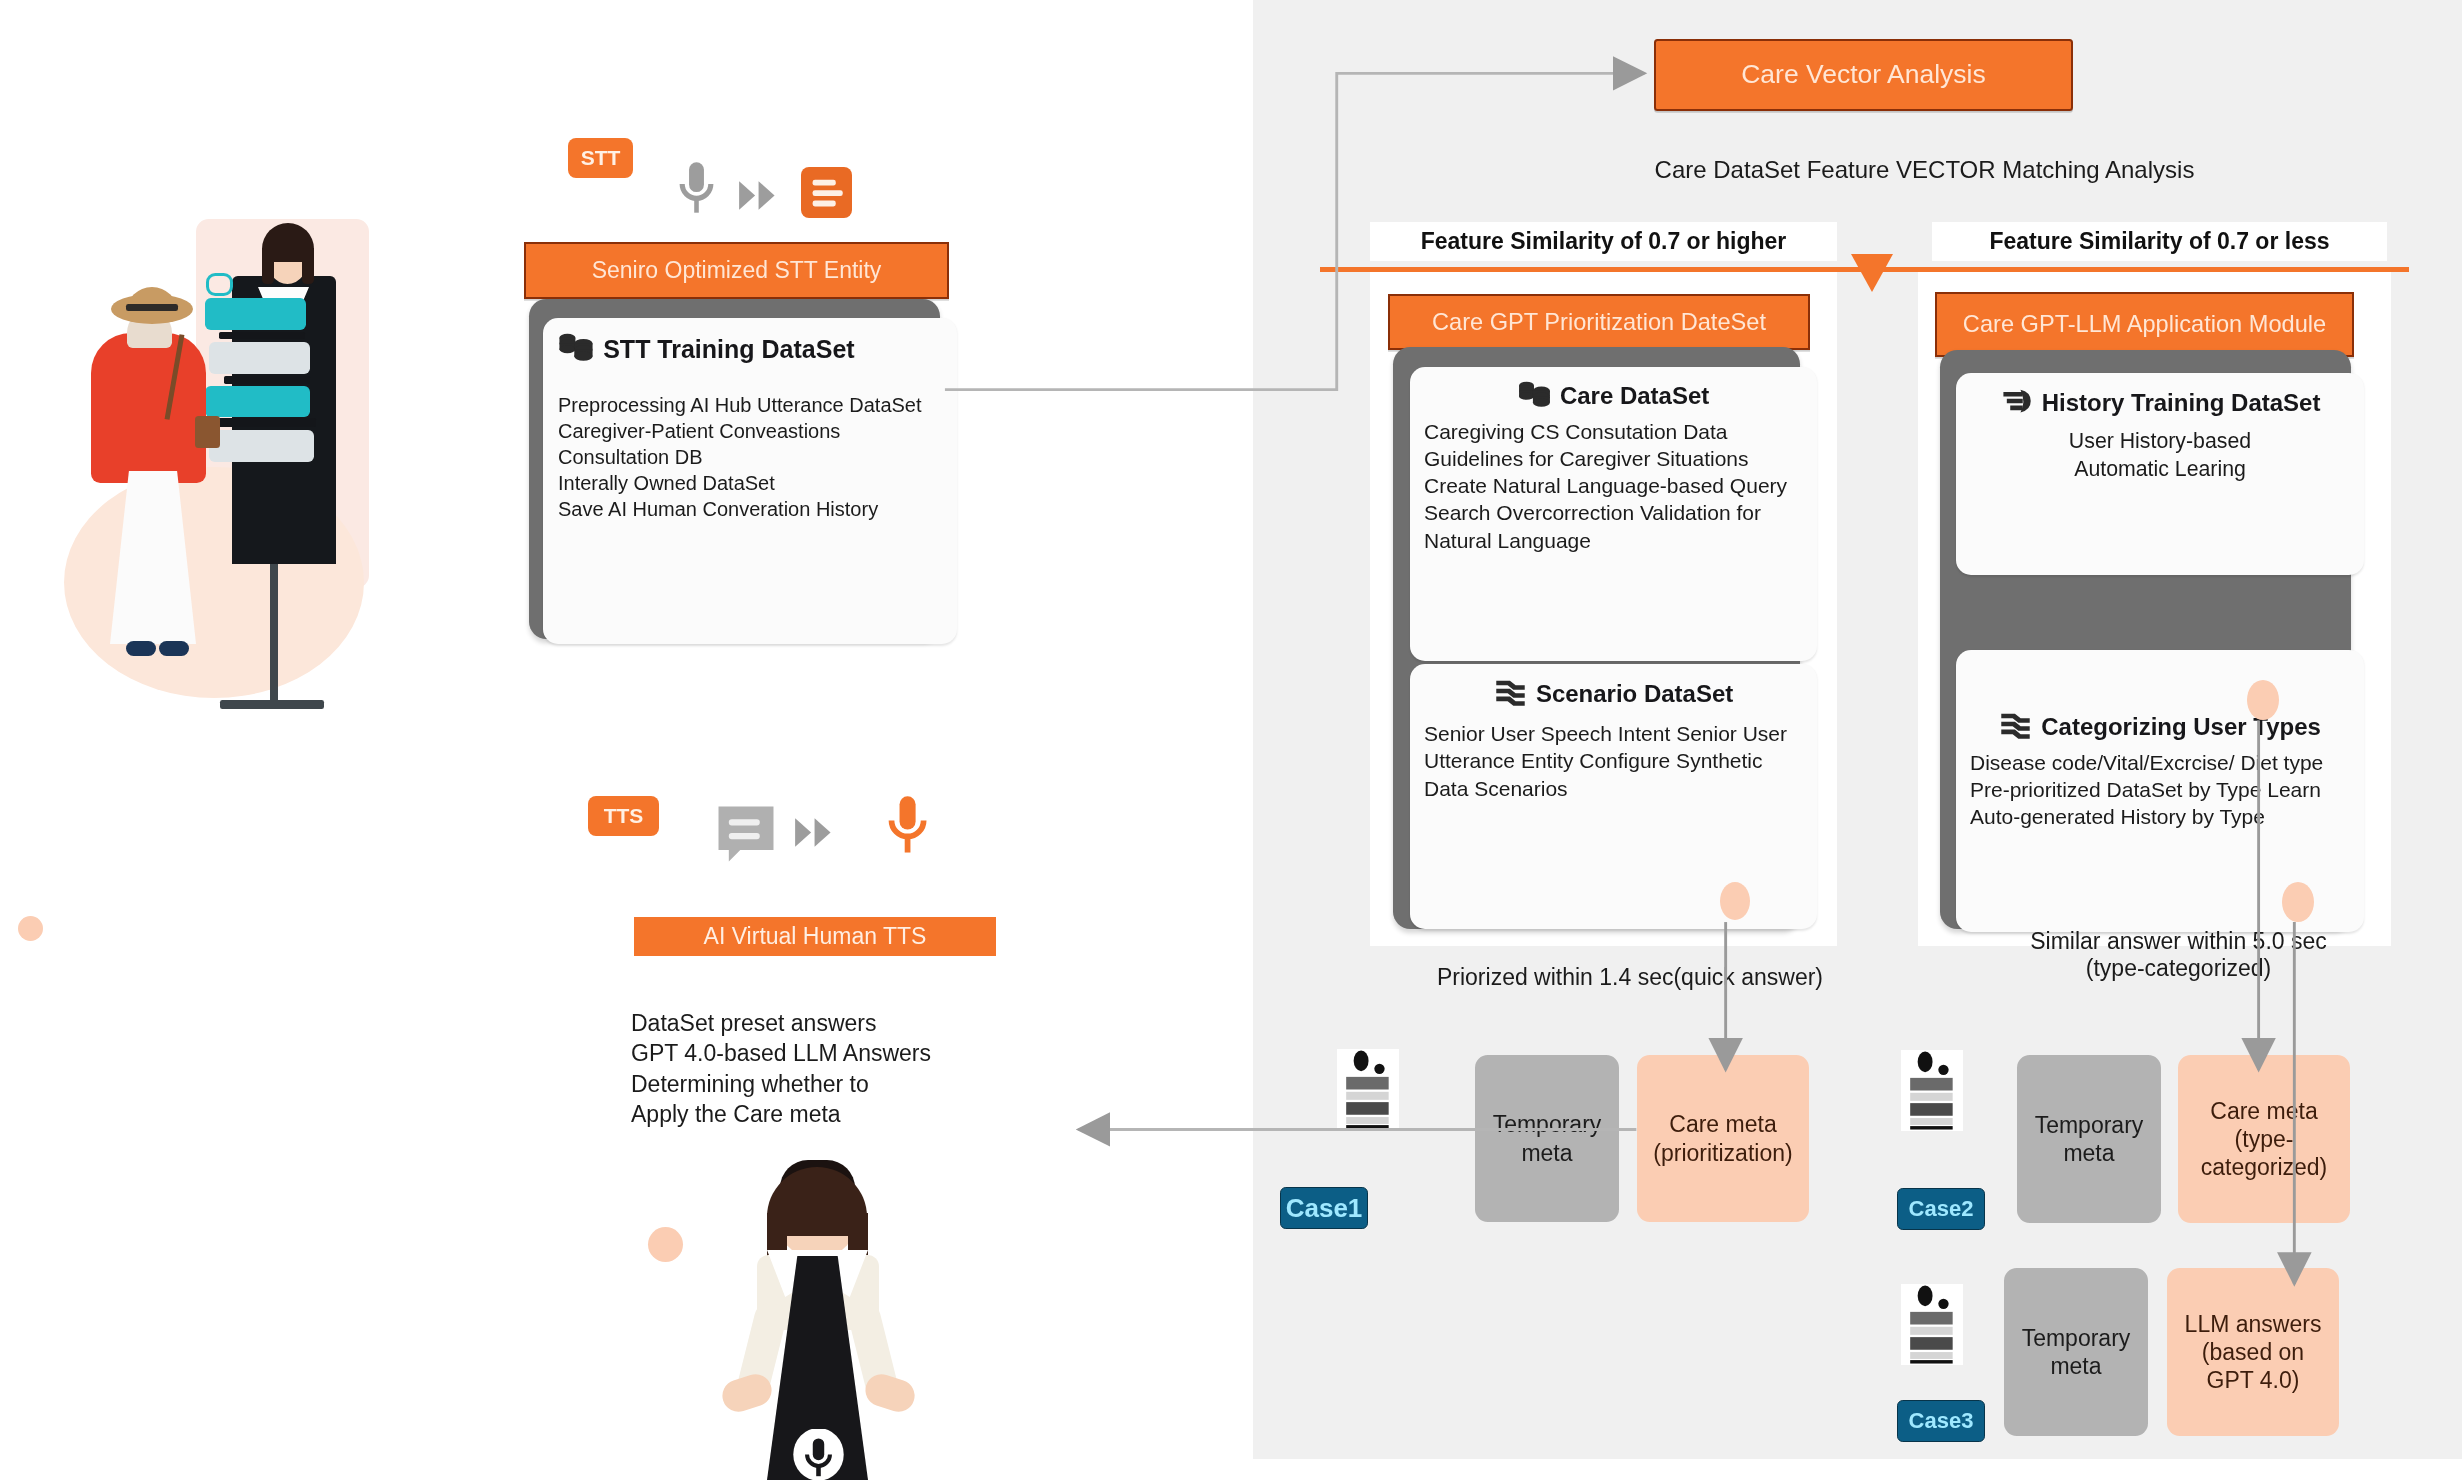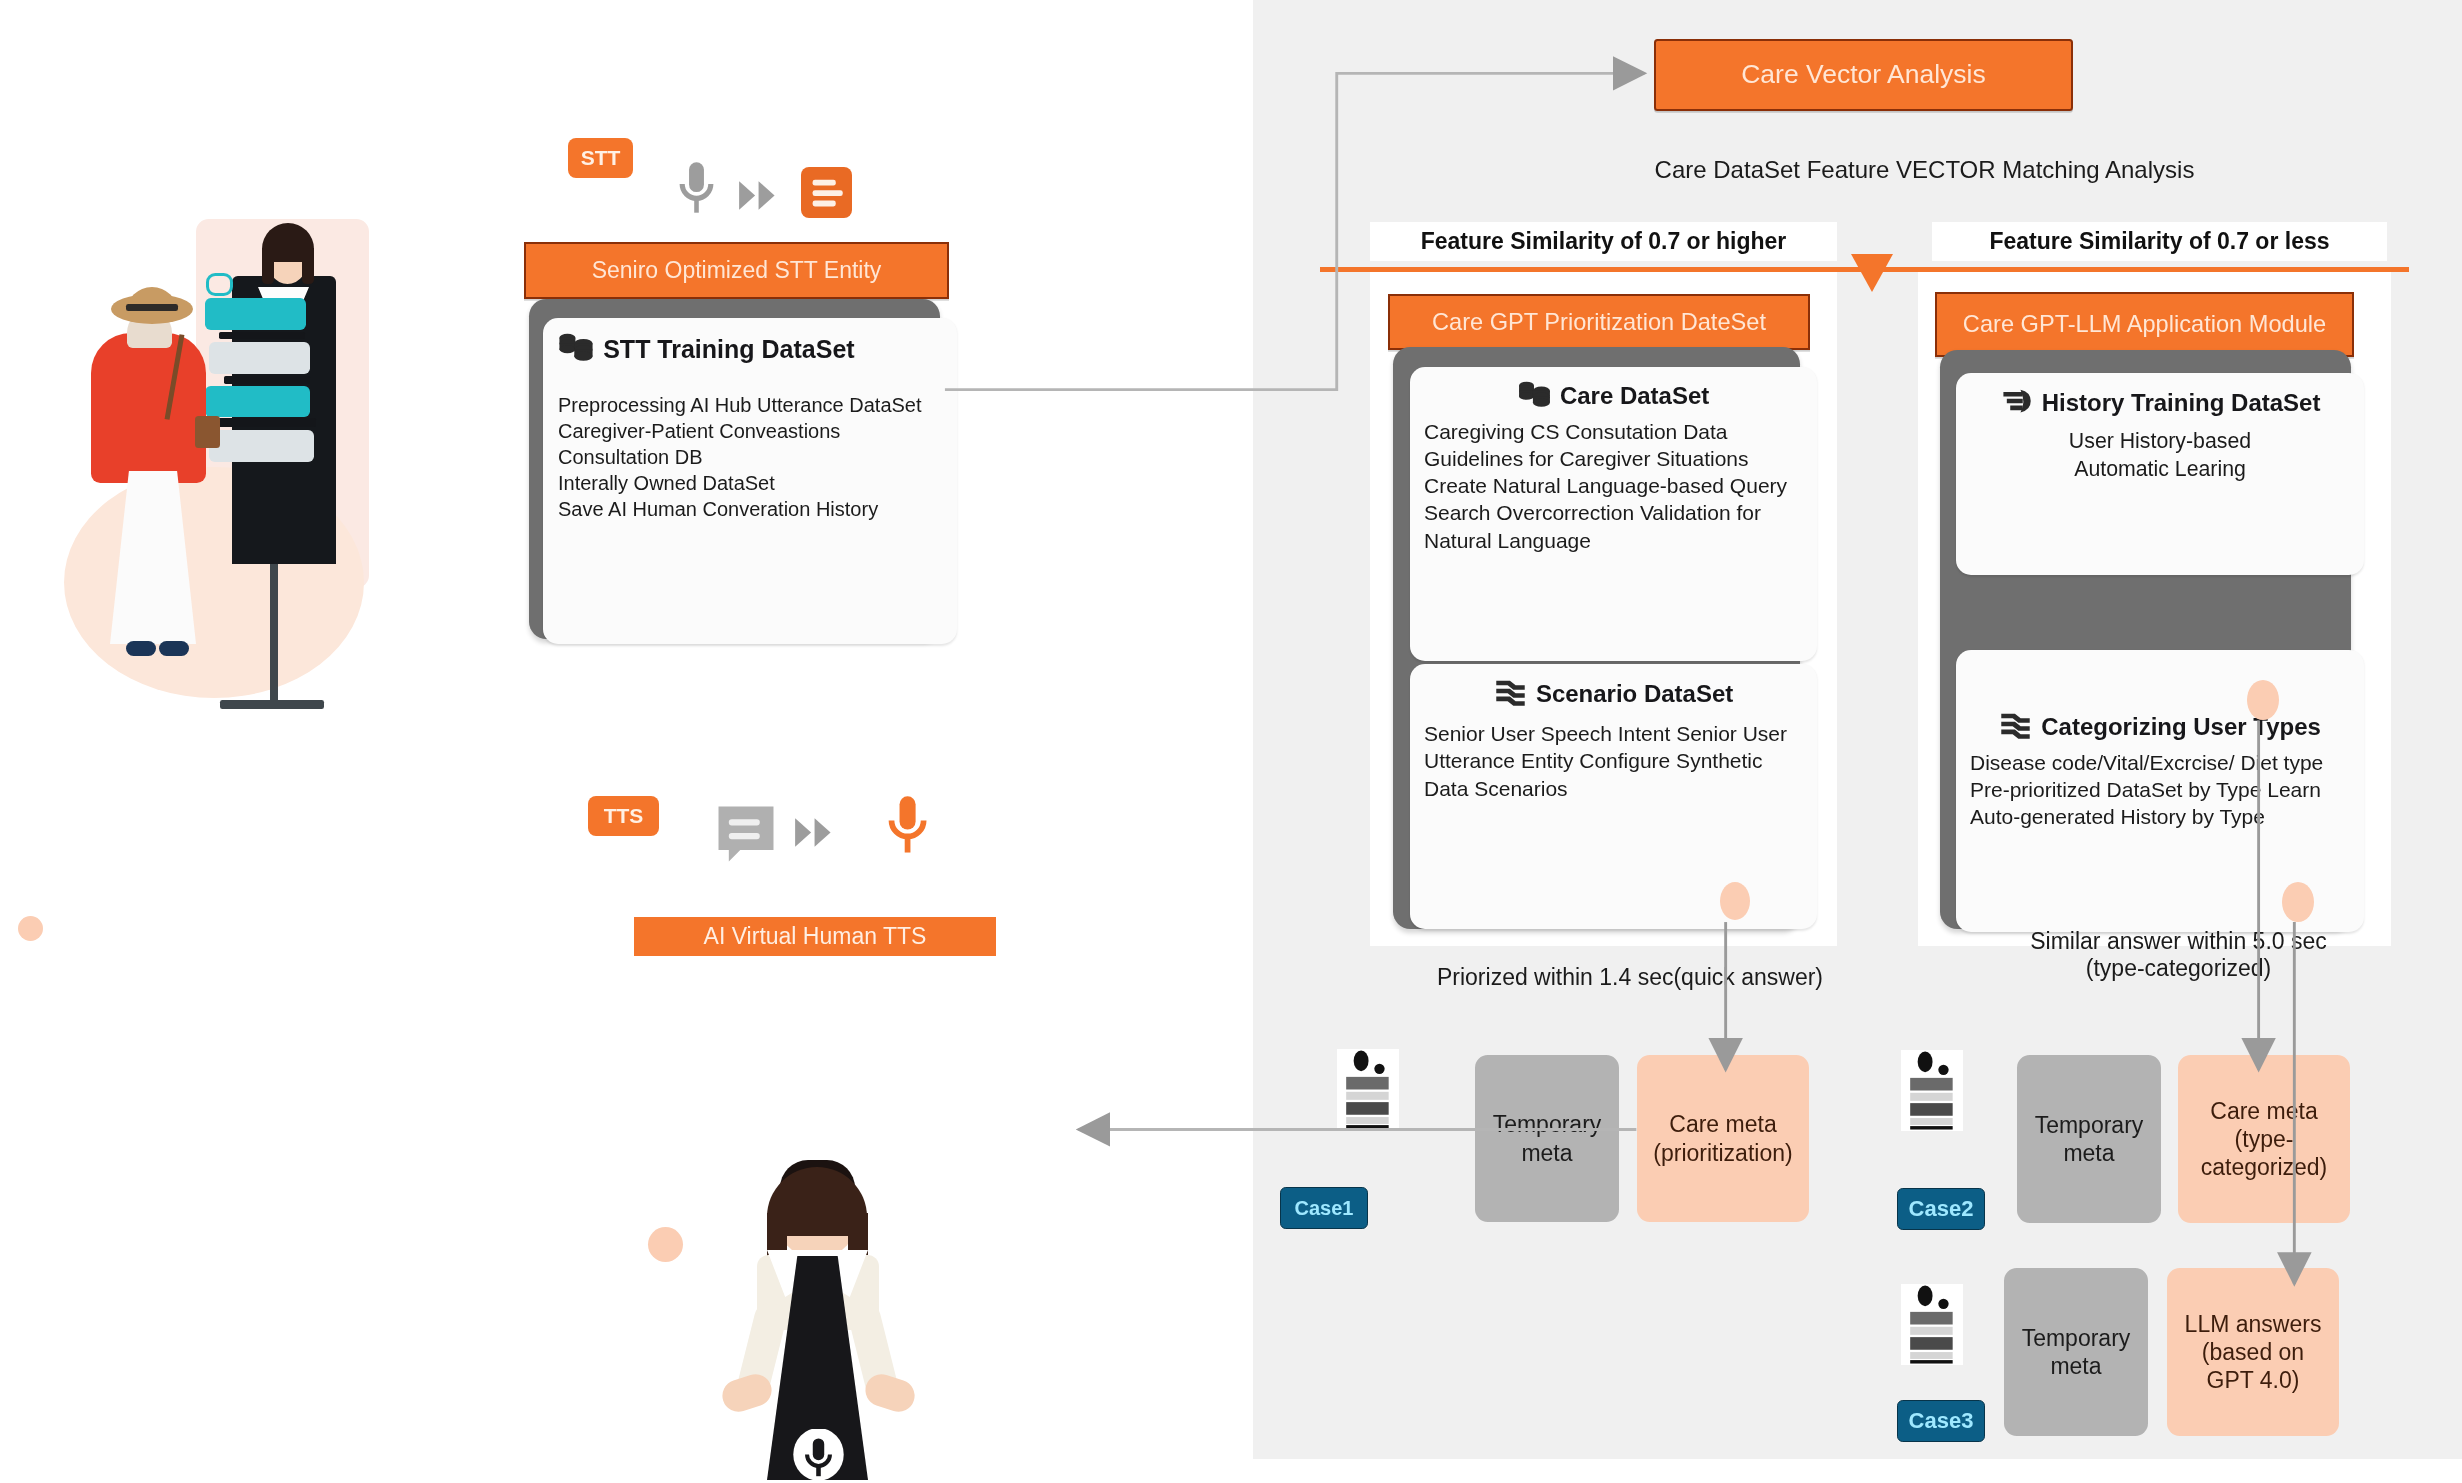--- a/index.html
+++ b/index.html
@@ -167,20 +167,24 @@
     <svg width="50" height="70" viewBox="0 0 86 122">
       <rect x="30" y="4" width="28" height="58" rx="14" fill="#F4752B"></rect>
       <path d="M16 46 a28 28 0 0 0 56 0" fill="none" stroke="#F4752B" stroke-width="10"></path>
       <rect x="39" y="74" width="10" height="28" fill="#F4752B"></rect>
     </svg>
   </div>
 
   <div class="abs" style="left:634px;top:917px;width:362px;height:39px;background:#F4752B;color:#FFEEE2;
               display:flex;align-items:center;justify-content:center;font-size:23px;">AI Virtual Human TTS</div>
 
+  <div class="abs static-txt" style="left:631px;top:1008px;width:438px;font-size:23px;line-height:1.32;white-space:pre-line;">DataSet preset answers
+GPT 4.0-based LLM Answers
+Determining whether to
+Apply the Care meta</div>
 
   <div class="abs" style="left:654px;top:1158px;width:328px;height:323px;overflow:hidden;">
     <div class="abs" style="left:126px;top:2.3px;width:75px;height:28px;background:#1b1210;border-radius:35px 35px 0 0;"></div>
     <div class="abs" style="left:122px;top:14px;width:82px;height:86px;background:#F6D3BA;border-radius:39px/44px;"></div>
     <div class="abs" style="left:113px;top:9.2px;width:100px;height:69px;background:#3a2218;border-radius:50px 50px 14px 14px;"></div>
     <div class="abs" style="left:113px;top:55px;width:19.6px;height:69px;background:#3a2218;border-radius:0 0 10.4px 10.4px;"></div>
     <div class="abs" style="left:194px;top:55px;width:19.6px;height:69px;background:#3a2218;border-radius:0 0 10.4px 10.4px;"></div>
     <div class="abs" style="left:103px;top:97px;width:122px;height:75px;background:#F3EEE3;border-radius:11.5px;"></div>
     <div class="abs" style="left:113px;top:92px;width:101px;height:47px;background:#ffffff;
          clip-path:polygon(0 0,100% 0,82% 100%,50% 58%,18% 100%);"></div>
@@ -264,21 +268,21 @@
     <svg width="62" height="81" viewBox="0 0 108 140">
       <ellipse cx="42" cy="20" rx="13" ry="18" fill="#111"></ellipse>
       <circle cx="74" cy="34" r="9" fill="#111"></circle>
       <rect x="16" y="48" width="74" height="22" fill="#6a6a6a"></rect>
       <rect x="16" y="74" width="74" height="14" fill="#d5d5d5"></rect>
       <rect x="16" y="92" width="74" height="22" fill="#4a4a4a"></rect>
       <rect x="16" y="118" width="74" height="12" fill="#d5d5d5"></rect>
       <rect x="16" y="132" width="74" height="6" fill="#111"></rect>
     </svg>
   </div>
-  <div class="abs casechip" style="left:1280px;top:1187px;width:86px;height:40px;font-size:20px;">Case1</div>
+  <div class="abs casechip" style="left:1280px;top:1187px;width:86px;height:40px;font-size:26px;">Case1</div>
   <div class="abs greyplate" style="left:1475px;top:1055px;width:144px;height:167px;font-size:23px;white-space:pre-line;">Temporary
 meta</div>
   <div class="abs peachplate" style="left:1637px;top:1055px;width:172px;height:167px;font-size:23px;white-space:pre-line;">Care meta
 (prioritization)</div>
 
   <div class="abs whitebox" style="left:1918px;top:272px;width:473px;height:674px;"></div>
 
   <div class="abs orangebar" style="left:1935px;top:292px;width:415px;height:61px;font-size:23.6px;">Care GPT-LLM Application Module</div>
 
   <div class="abs panel-grey" style="left:1940px;top:350px;width:411px;height:579px;"></div>

